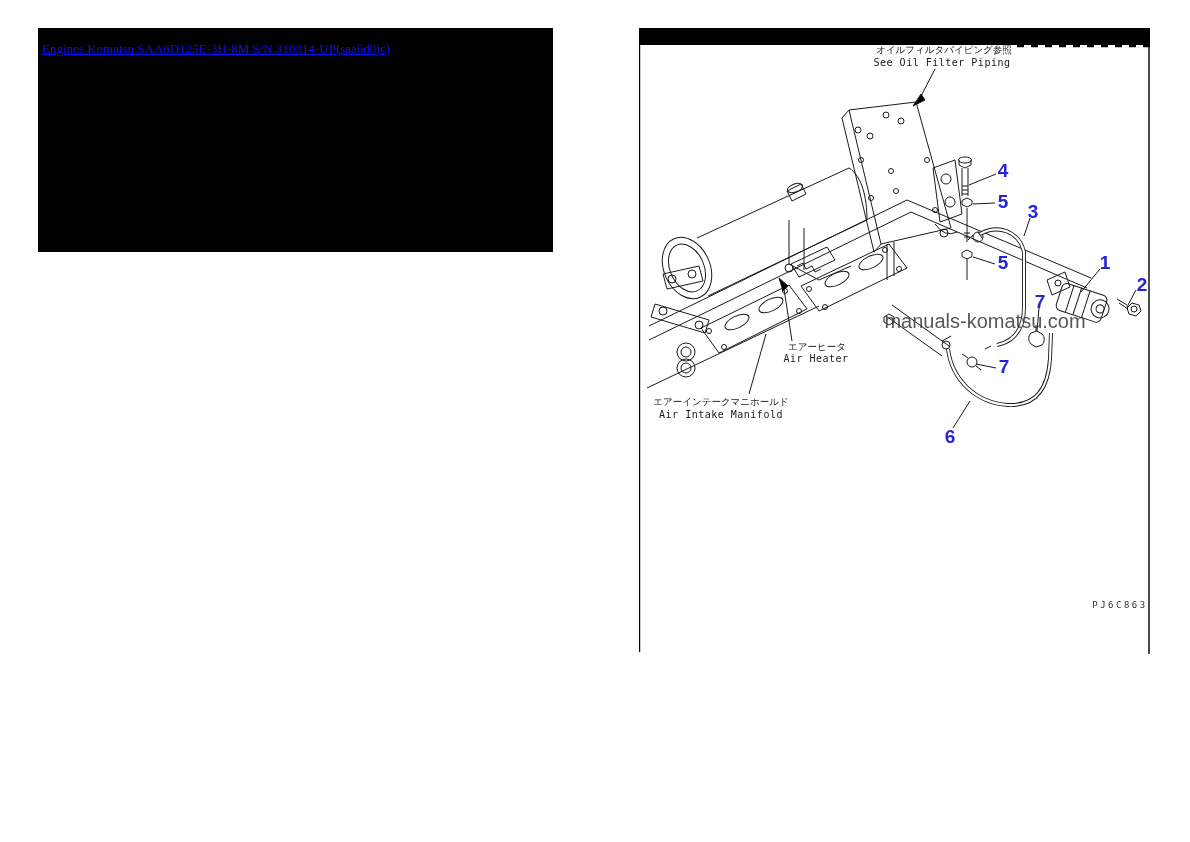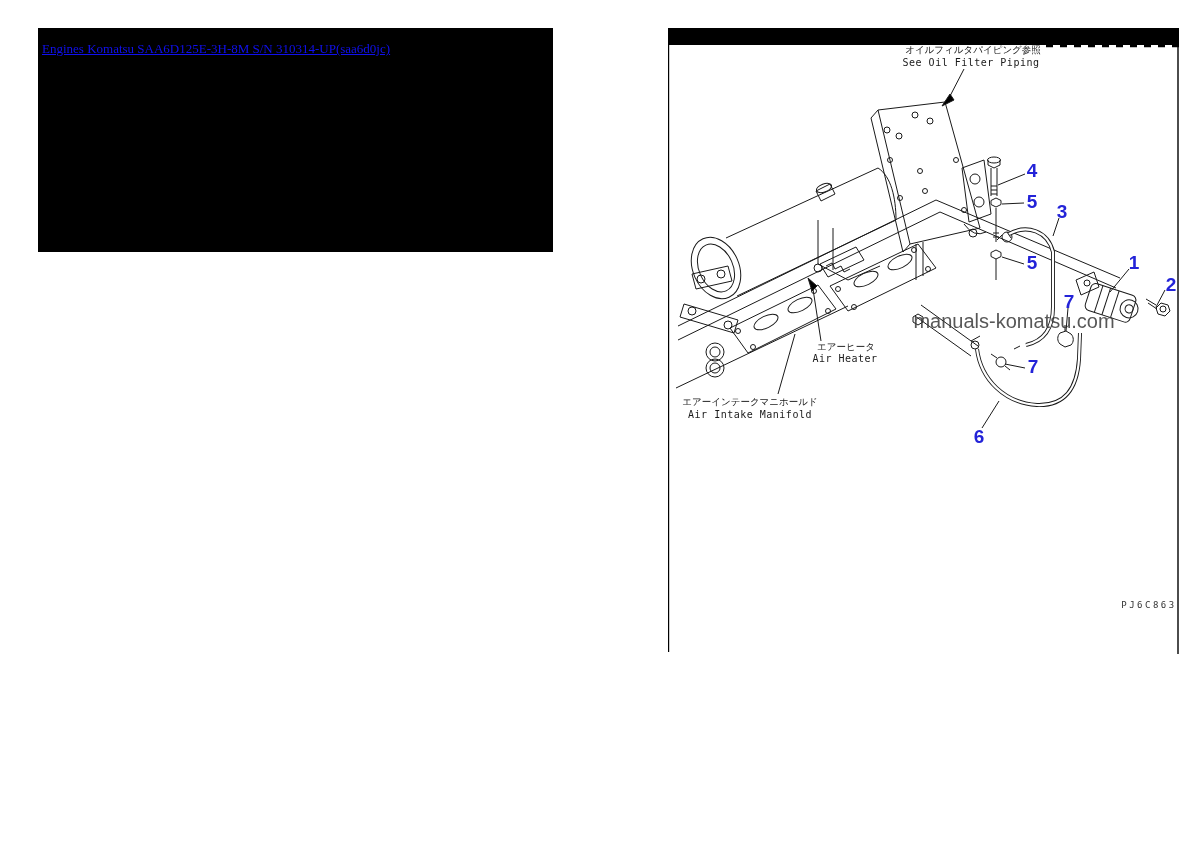--- a/index.html
+++ b/index.html
@@ -12,21 +12,21 @@
     position:absolute;left:38px;top:28px;width:515px;height:224px;
     background:#000000;
   }
   .banner a{
     display:inline-block;margin:13px 0 0 4px;
     font-family:"Liberation Serif", serif;
     font-size:13px;color:#1010ee;text-decoration:underline;white-space:nowrap;
   }
   
   .panel{
-    position:absolute;left:668px;top:28px;width:511px;height:626px;
+    position:absolute;left:639px;top:28px;width:511px;height:626px;
   }
   .panel svg{display:block;}
   text{user-select:none;}
   .mono{font-family:"DejaVu Sans Mono", monospace;}
 </style>
 </head>
 <body>
 
 <div class="banner">
   <a href="#">Engines Komatsu SAA6D125E-3H-8M S/N 310314-UP(saa6d0jc)</a>

